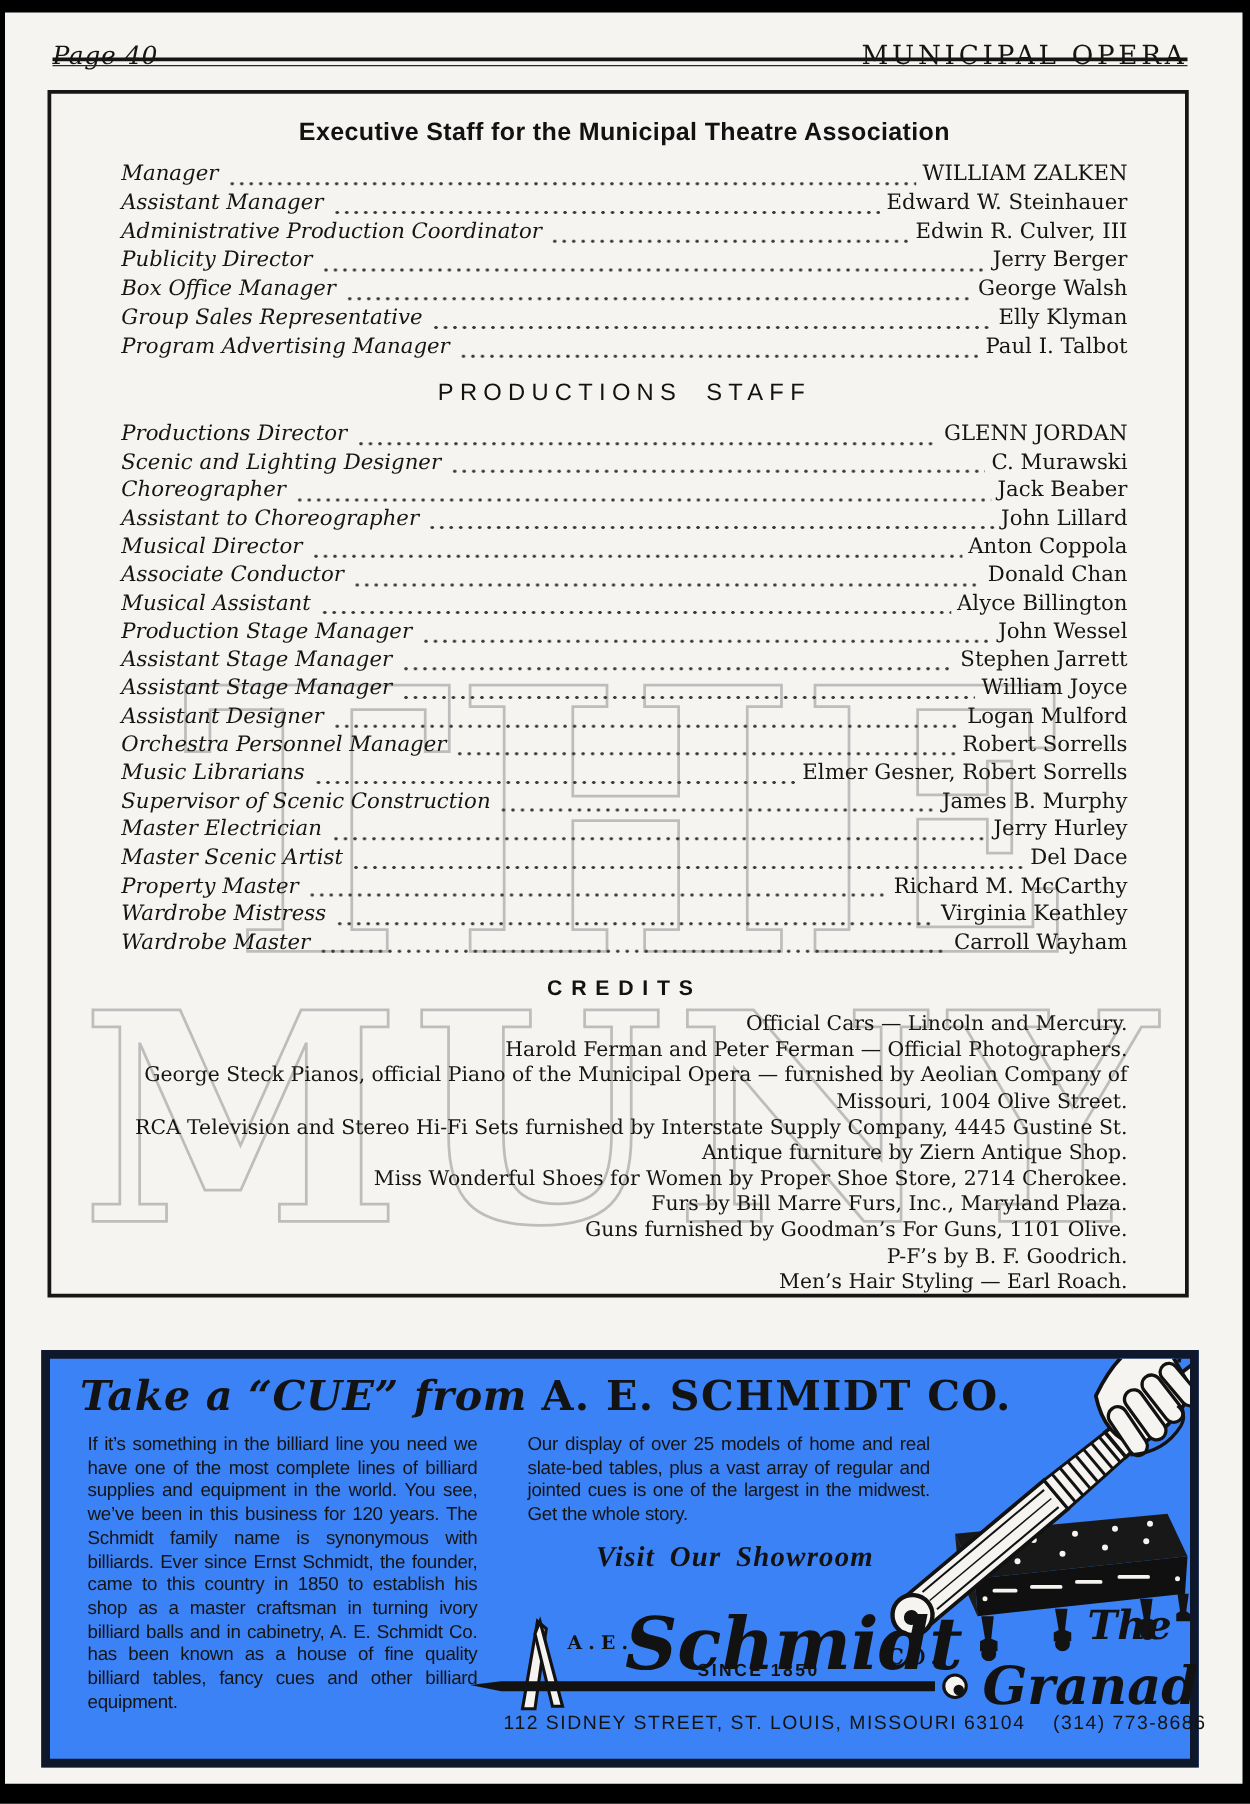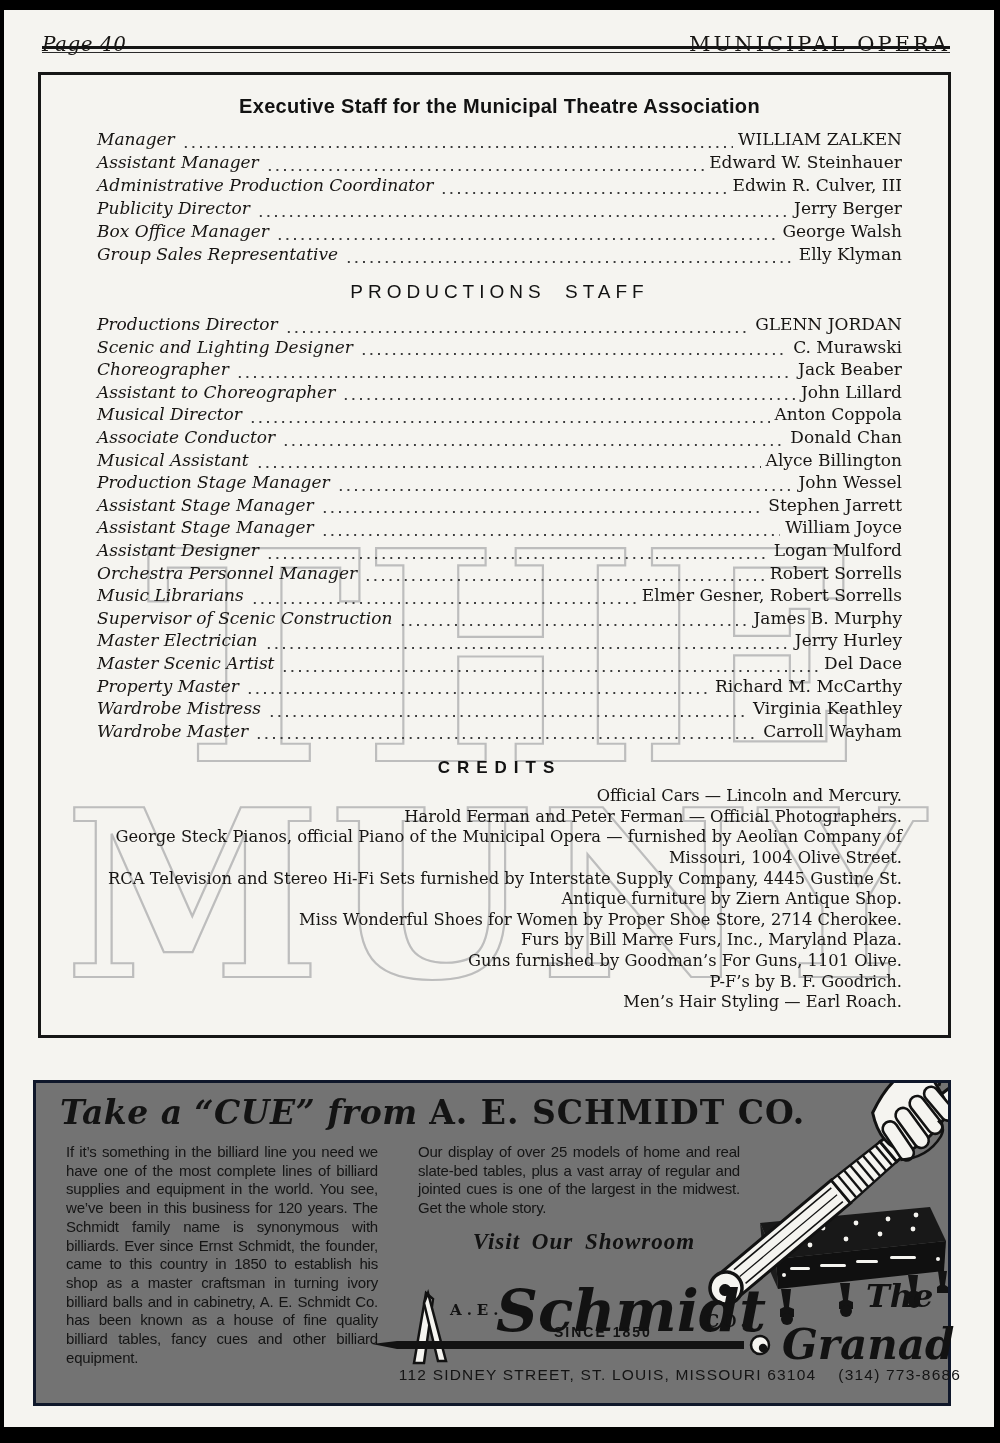--- a/index.html
+++ b/index.html
@@ -62,21 +62,21 @@
 
   .credits-list{margin-top:8px;text-align:right;}
   .credit-line{
     margin:0;font-size:16.3px;line-height:20.6px;
     padding-left:40px;text-indent:-40px;
   }
 
   
   .ad-box{
     position:absolute;left:29px;top:1070px;width:912px;height:320px;
-    border:3px solid #0f172a;background:#737373;
+    border:7px solid #0f172a;background:#3b82f6;
   }
   .ad-headline{
     position:absolute;left:24px;top:10px;white-space:nowrap;
     font-family:"DejaVu Serif", serif;font-weight:bold;font-size:33px;color:#131313;
   }
   .ad-headline .lead{font-style:italic;letter-spacing:.5px;}
   .ad-headline .company{font-style:normal;letter-spacing:1px;}
 
   .ad-col{
     position:absolute;top:60px;
@@ -158,20 +158,25 @@
             <span class="dot-leader"></span>
             <span class="staff-name">George Walsh</span>
           </div>
 
           <div class="staff-row">
             <span class="staff-role">Group Sales Representative</span>
             <span class="dot-leader"></span>
             <span class="staff-name">Elly Klyman</span>
           </div>
 
+          <div class="staff-row">
+            <span class="staff-role">Program Advertising Manager</span>
+            <span class="dot-leader"></span>
+            <span class="staff-name">Paul I. Talbot</span>
+          </div>
         </div>
 
       <div class="spaced-title prod-title">PRODUCTIONS STAFF</div>
 
       <div class="staff-list prod-list">
 
           <div class="staff-row">
             <span class="staff-role">Productions Director</span>
             <span class="dot-leader"></span>
             <span class="staff-name">GLENN JORDAN</span>

